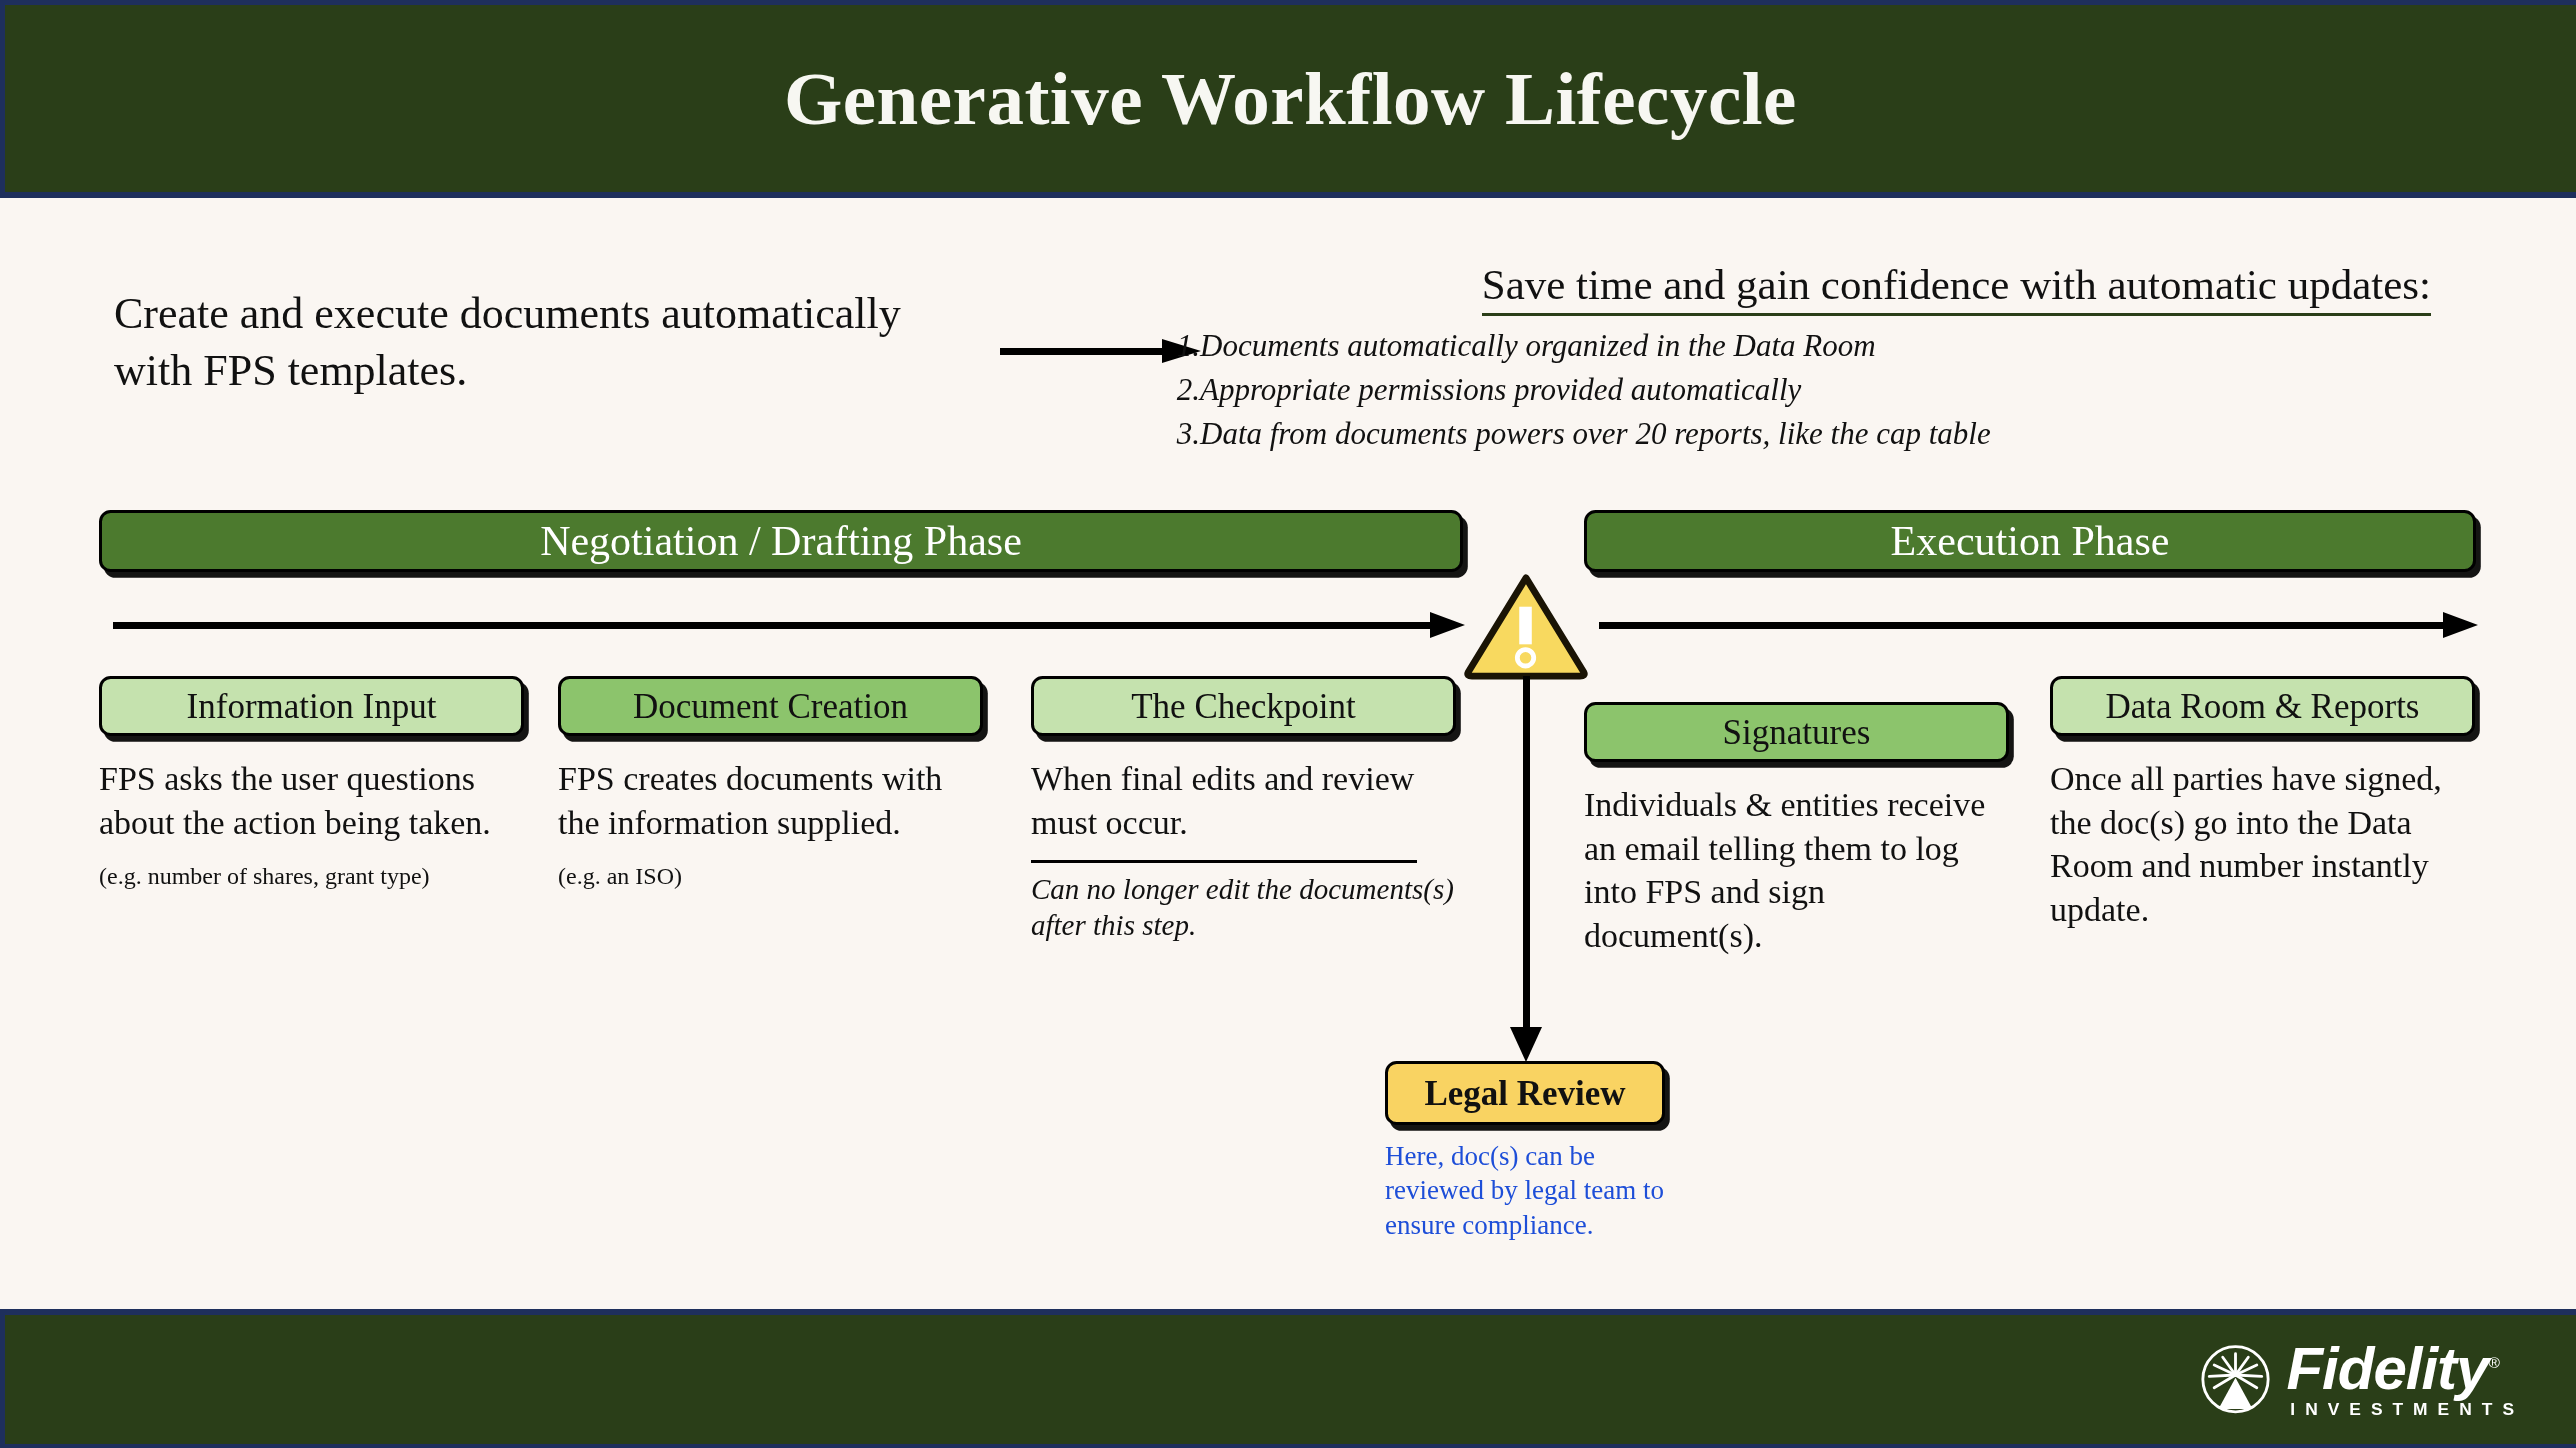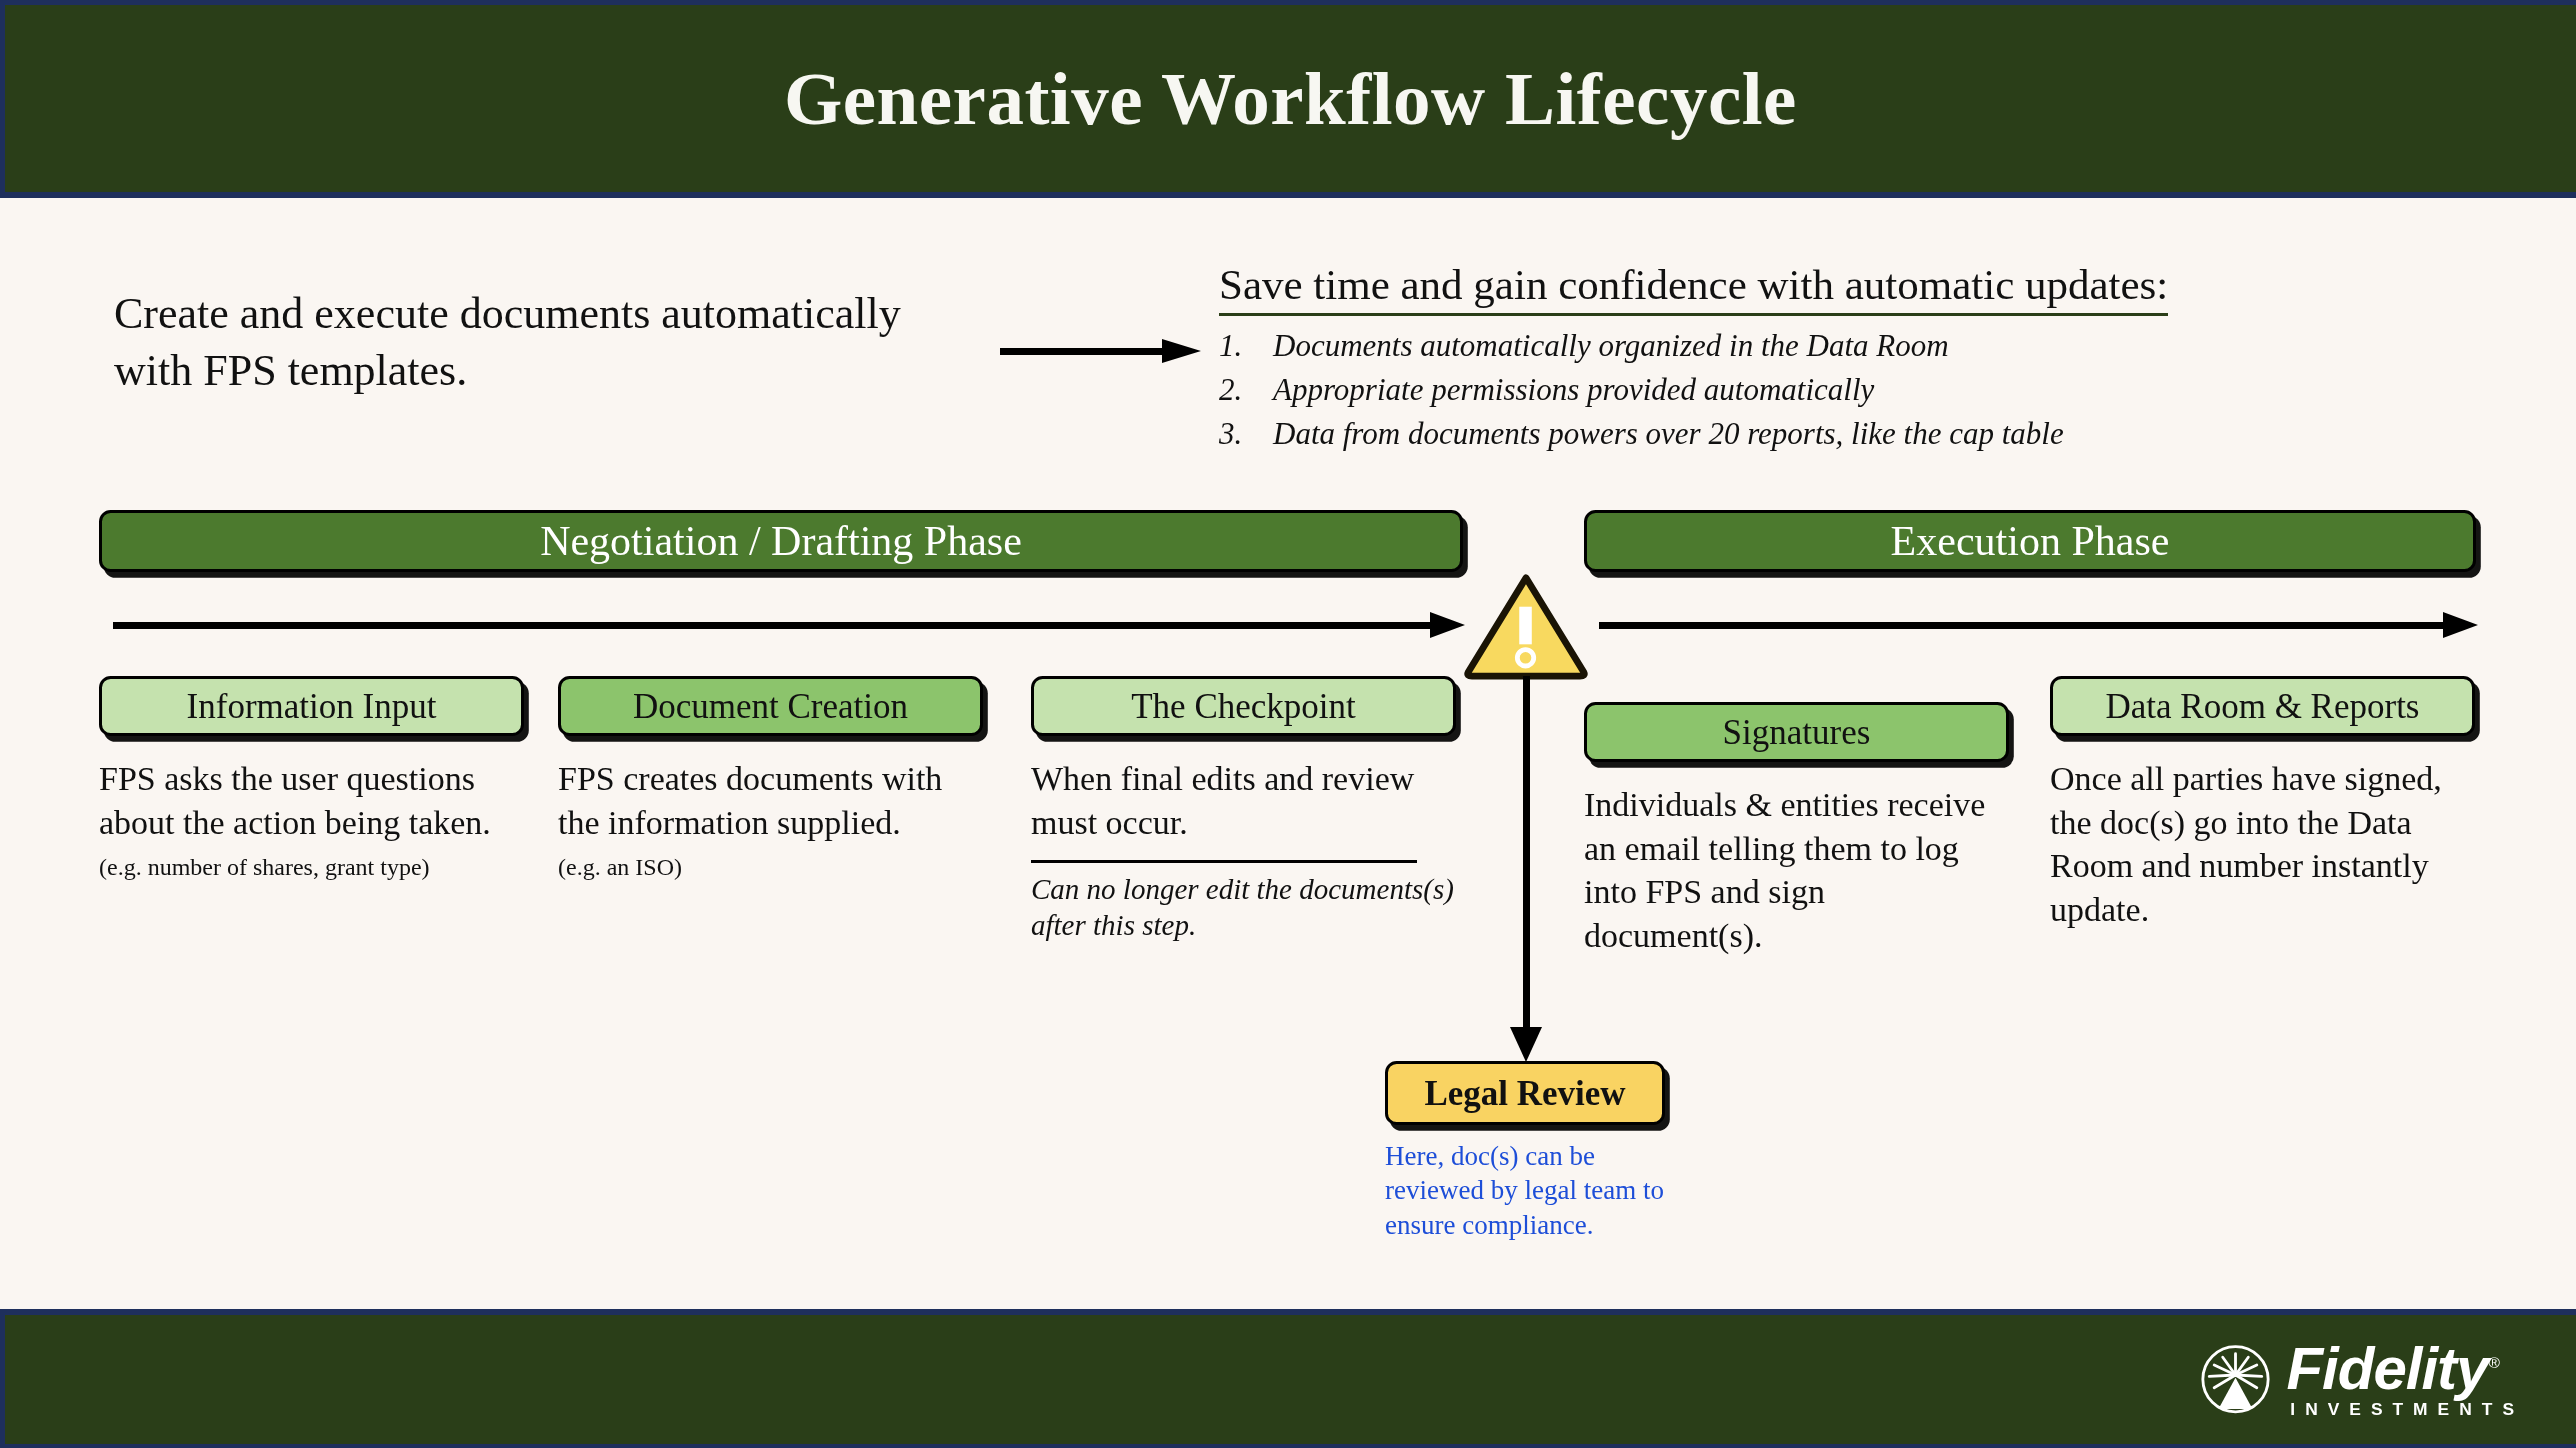--- a/index.html
+++ b/index.html
@@ -85,23 +85,24 @@
     top: -1px;
     width: 0;
     height: 0;
     border-top: 12.6px solid transparent;
     border-bottom: 12.6px solid transparent;
     border-left: 39px solid #000000;
   }
 
   .intro-right {
     position: absolute;
-    left: 1219px;
+    left: 1146px;
     top: 261px;
     width: 1285px;
+    text-align: right;
   }
   .intro-right-head {
     font-size: 43px;
     color: #111111;
     line-height: 1.12;
     padding-bottom: 3.9px;
     border-bottom: 3.9px solid #2A3E18;
     display: inline-block;
   }
   .intro-list {
@@ -218,21 +219,21 @@
   .tone-dark  { background: #8CC46C; }
   .tone-yellow{ background: #F9D362; font-weight: bold; }
 
   .step-body {
     margin-top: 21px;
     font-size: 34px;
     line-height: 1.28;
     color: #111111;
   }
   .step-sub {
-    margin-top: 9px;
+    margin-top: 18px;
     font-size: 24px;
     line-height: 1.22;
     color: #111111;
   }
 
   #step-info  { left: 99px;  top: 676px; width: 425px; }
   #step-doc   { left: 558px;  top: 676px; width: 425px; }
   #step-check { left: 1031px; top: 676px; width: 425px; }
   #step-sig   { left: 1584px; top: 676px; width: 425px; margin-top: 26px; }
   #step-data  { left: 2050px; top: 676px; width: 425px; }

